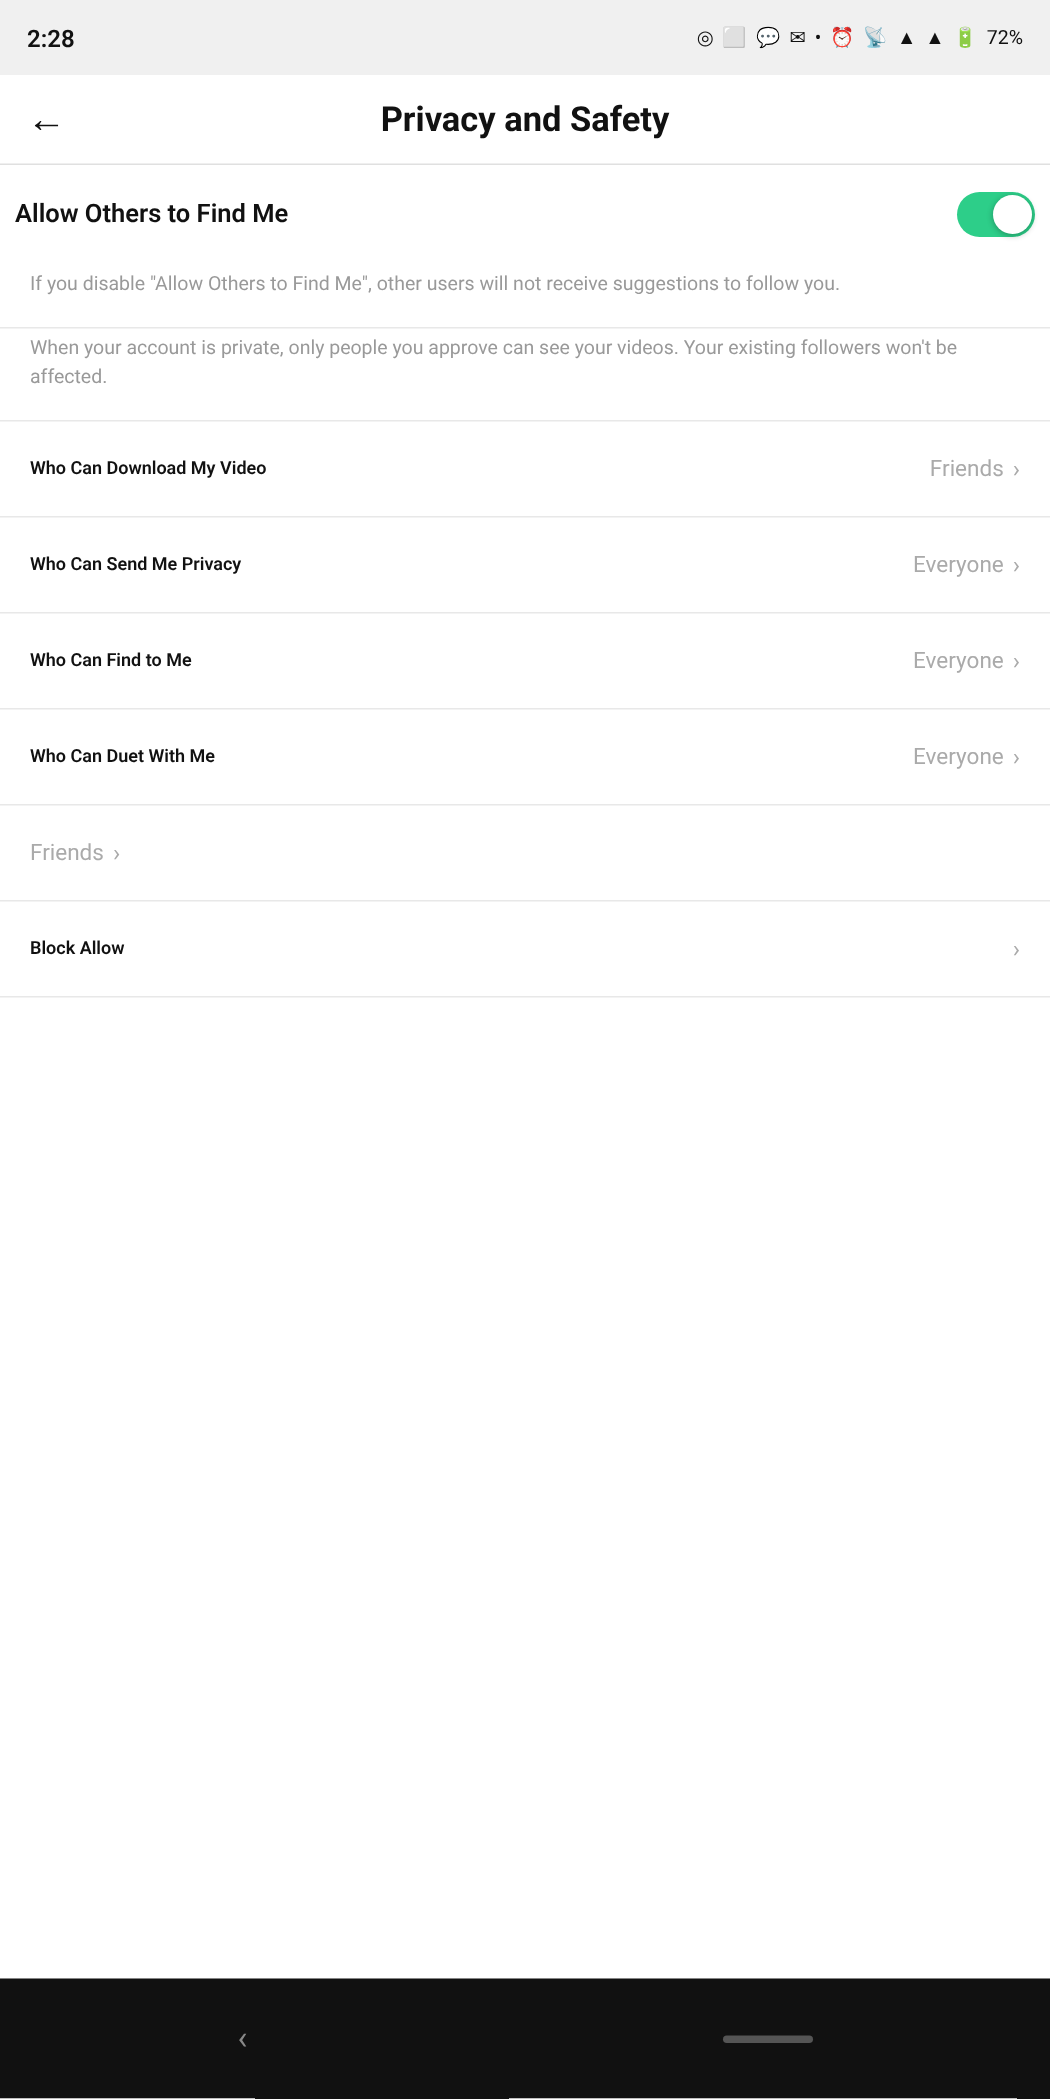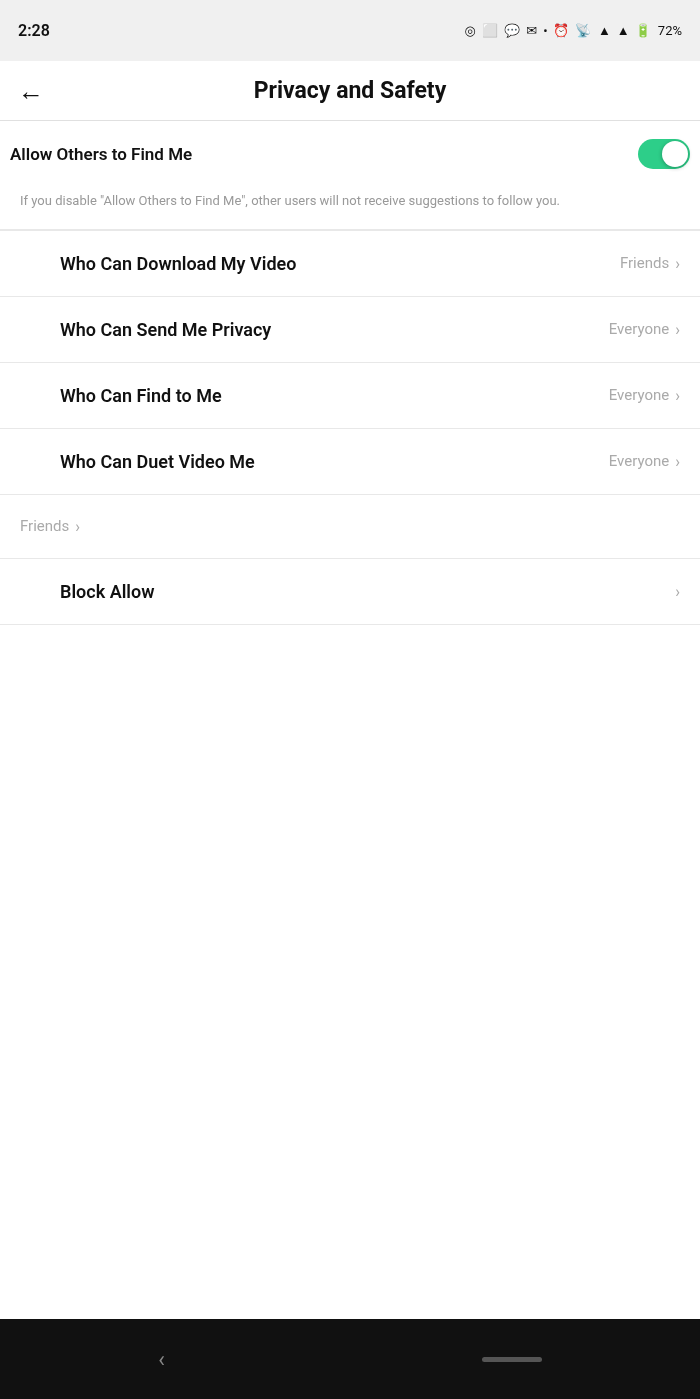--- a/index.html
+++ b/index.html
@@ -9,21 +9,21 @@
       background: #f5f5f5;
       font-family: -apple-system, BlinkMacSystemFont, 'Segoe UI', Roboto, sans-serif;
       display: flex;
       flex-direction: column;
       overflow: hidden;
     }
 
     
     .status-bar {
       background: #f0f0f0;
-      height: 61px;
+      height: 50px;
       display: flex;
       align-items: center;
       justify-content: space-between;
       padding: 0 18px;
       flex-shrink: 0;
     }
     .status-left {
       font-size: 16px;
       font-weight: 600;
       color: #111;
@@ -121,24 +121,23 @@
 
     
     .nav-row {
       display: flex;
       align-items: center;
       justify-content: space-between;
       padding: 22px 20px;
       cursor: pointer;
     }
     .nav-label {
-      font-size: 18px;
+      font-size: 12px;
       font-weight: 600;
       color: #111;
-      margin-left: 40px;
     }
     .nav-right {
       display: flex;
       align-items: center;
       gap: 6px;
       color: #aaa;
       font-size: 15px;
     }
     .nav-value {
       color: #aaa;
@@ -202,20 +201,21 @@
     <span class="toggle-label">Allow Others to Find Me</span>
     <div class="toggle-switch">
       <div class="track"></div>
       <div class="knob"></div>
     </div>
   </div>
   <div class="description-text">If you disable "Allow Others to Find Me", other users will not receive suggestions to follow you.</div>
 
   <div class="divider"></div>
 
+  <div class="description-text">When your account is private, only people you approve can see your videos. Your existing followers won't be affected.</div>
 
   <div class="divider"></div>
 
   <div class="nav-row">
     <span class="nav-label">Who Can Download My Video</span>
     <div class="nav-right">
       <span class="nav-value">Friends</span>
       <span class="chevron">›</span>
     </div>
   </div>
@@ -236,21 +236,21 @@
     <span class="nav-label">Who Can Find to Me</span>
     <div class="nav-right">
       <span class="nav-value">Everyone</span>
       <span class="chevron">›</span>
     </div>
   </div>
 
   <div class="divider"></div>
 
   <div class="nav-row">
-    <span class="nav-label">Who Can Duet Video Me</span>
+    <span class="nav-label">Who Can Duet With Me</span>
     <div class="nav-right">
       <span class="nav-value">Everyone</span>
       <span class="chevron">›</span>
     </div>
   </div>
 
   <div class="divider"></div>
 
   <div class="nav-row">
     <div class="nav-right">

